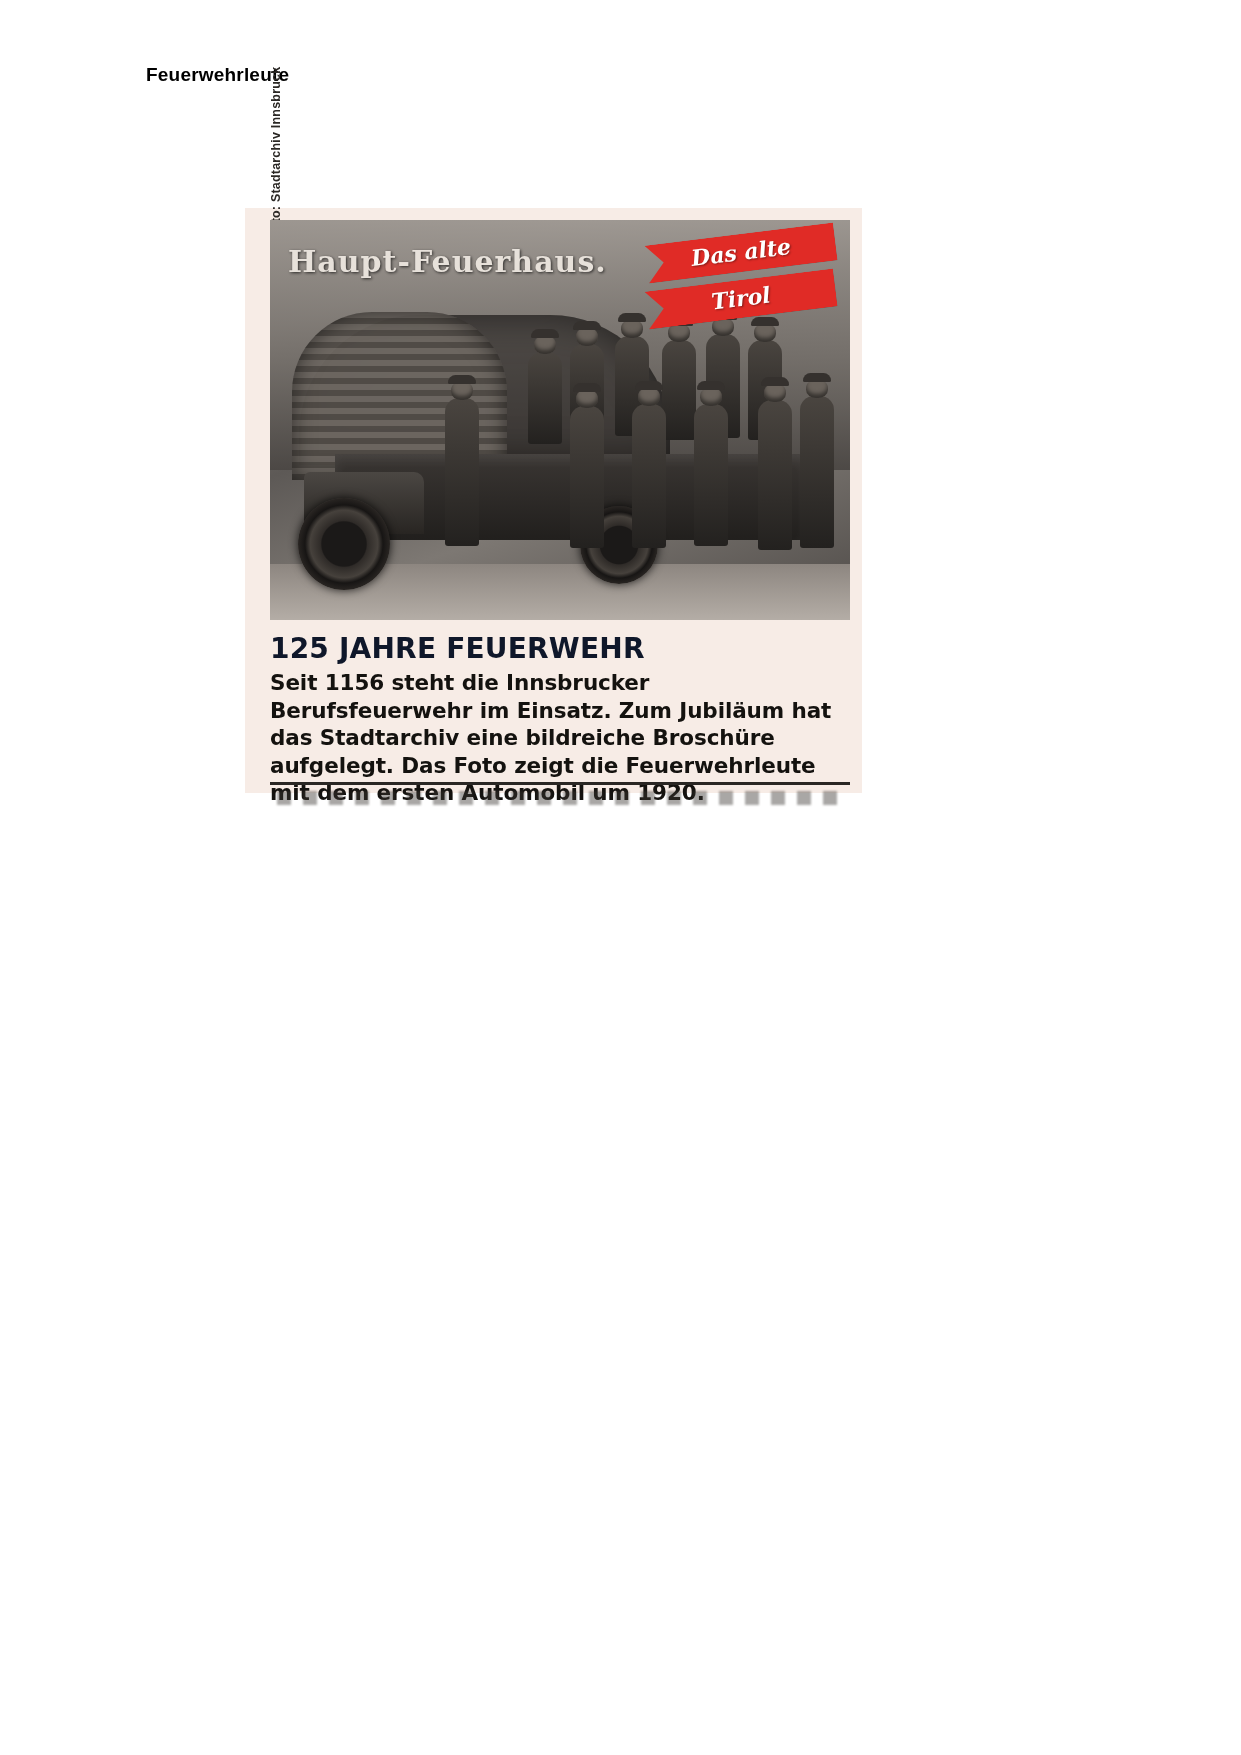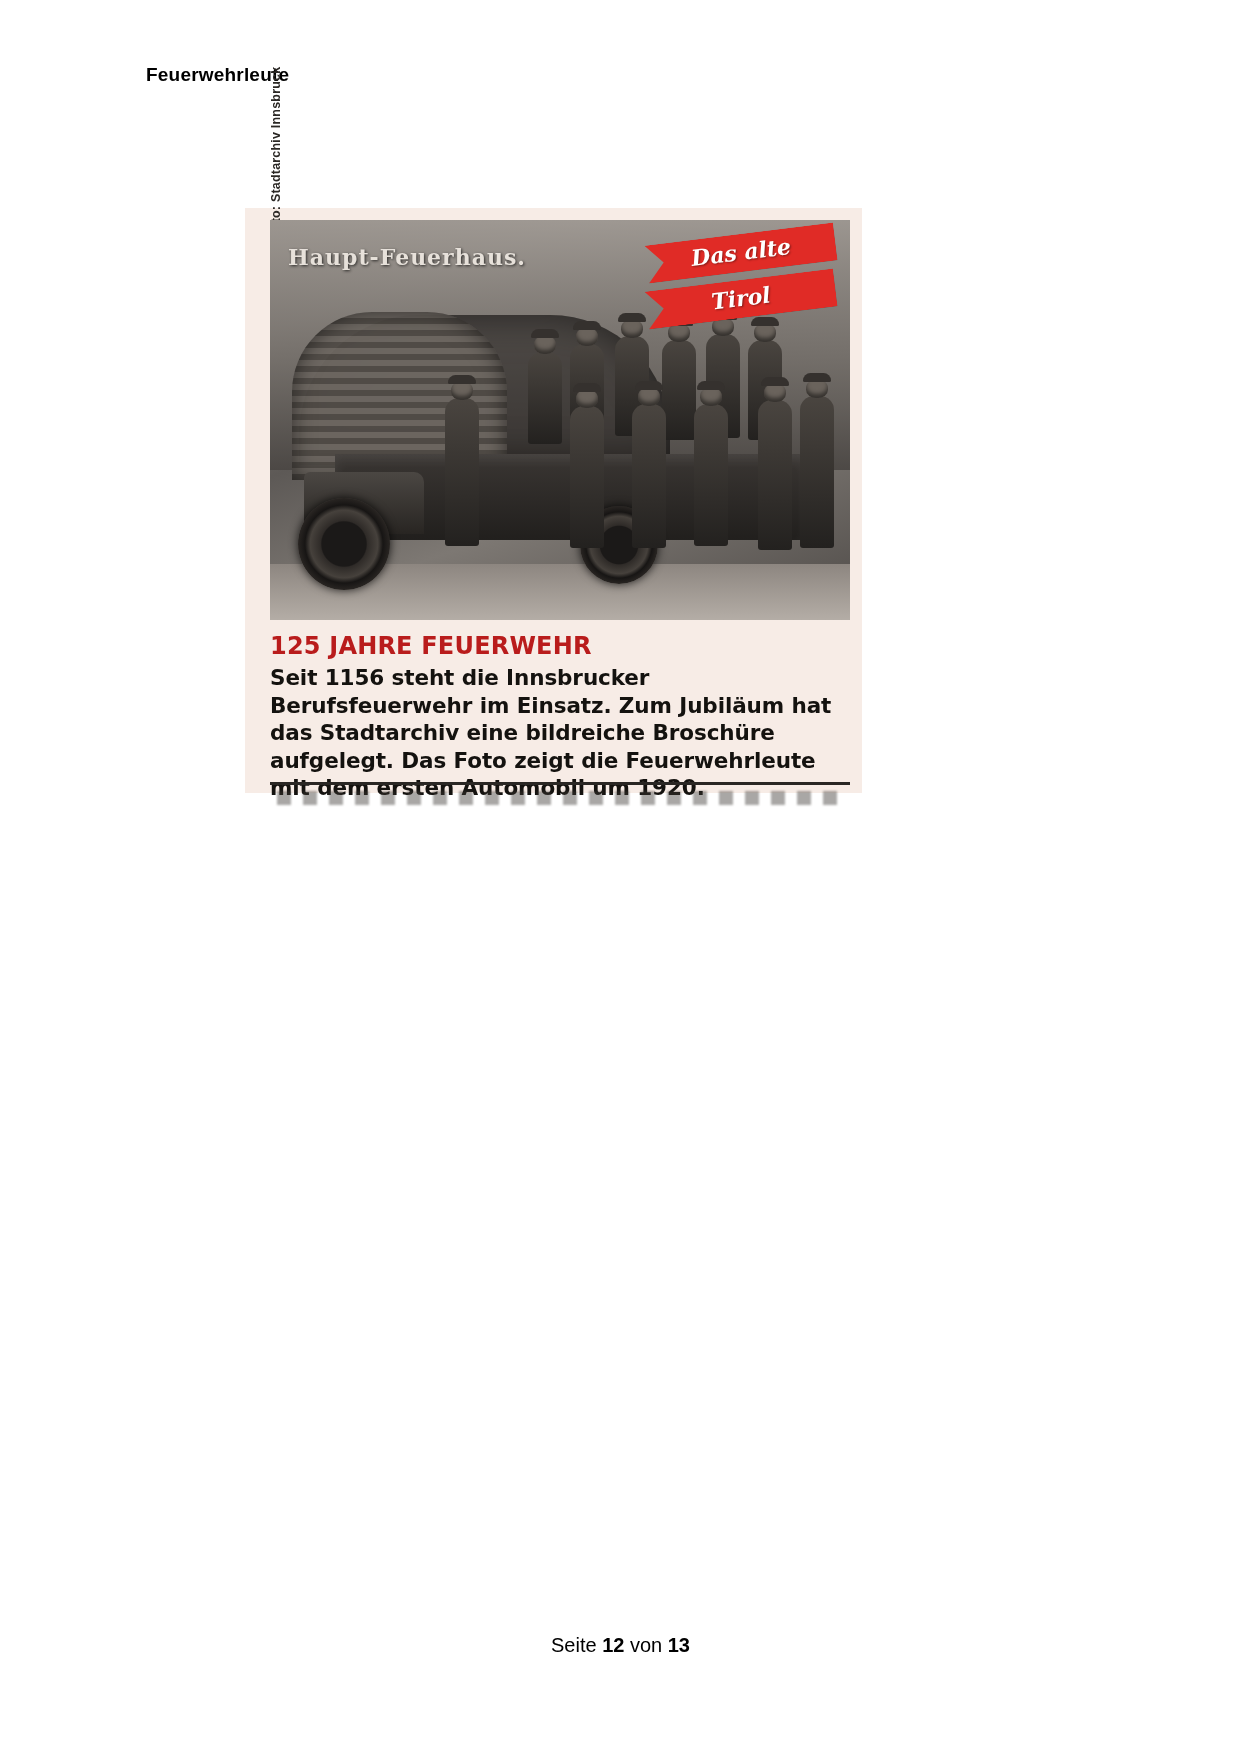--- a/index.html
+++ b/index.html
@@ -69,21 +69,21 @@
     border-radius: 120px 120px 0 0;
     background: rgba(40,37,35,0.55);
     box-shadow: inset 0 0 40px rgba(0,0,0,0.6);
   }
   .facade-sign {
     position: absolute;
     left: 18px;
     top: 24px;
     font-family: "DejaVu Serif", serif;
     font-weight: bold;
-    font-size: 22px;
+    font-size: 30px;
     color: #efe9e2;
     letter-spacing: 1px;
     text-shadow: 1px 1px 3px rgba(0,0,0,0.75);
     opacity: 0.92;
   }
   
   .garage-door {
     position: absolute;
     left: 22px;
     top: 92px;
@@ -228,22 +228,22 @@
   
   .caption {
     position: absolute;
     left: 25px;
     top: 424px;
     width: 580px;
   }
   .caption-head {
     font-family: "DejaVu Sans", sans-serif;
     font-weight: bold;
-    font-size: 24px;
-    color: #b91c1c;
+    font-size: 28px;
+    color: #0f172a;
     letter-spacing: 0.2px;
     margin-bottom: 4px;
   }
   .caption-body {
     font-family: "DejaVu Sans", sans-serif;
     font-weight: bold;
     font-size: 21.5px;
     line-height: 1.28;
     color: #14120f;
     letter-spacing: -0.1px;
@@ -330,17 +330,14 @@
 
     <div class="caption">
       <div class="caption-head">125 JAHRE FEUERWEHR</div>
       <div class="caption-body">Seit 1156 steht die Innsbrucker Berufsfeuerwehr im Einsatz. Zum Jubiläum hat das Stadtarchiv eine bildreiche Broschüre aufgelegt. Das Foto zeigt die Feuerwehrleute mit dem ersten Automobil um 1920.</div>
     </div>
 
     <div class="clipping-bottomrule"></div>
     <div class="clipping-smudge"></div>
   </div>
 
-  <div class="footer">
-    <span>Seite </span><b>12</b><span> von </span><b>13</b>
-  </div>
 
 </div>
 
 </body></html>

